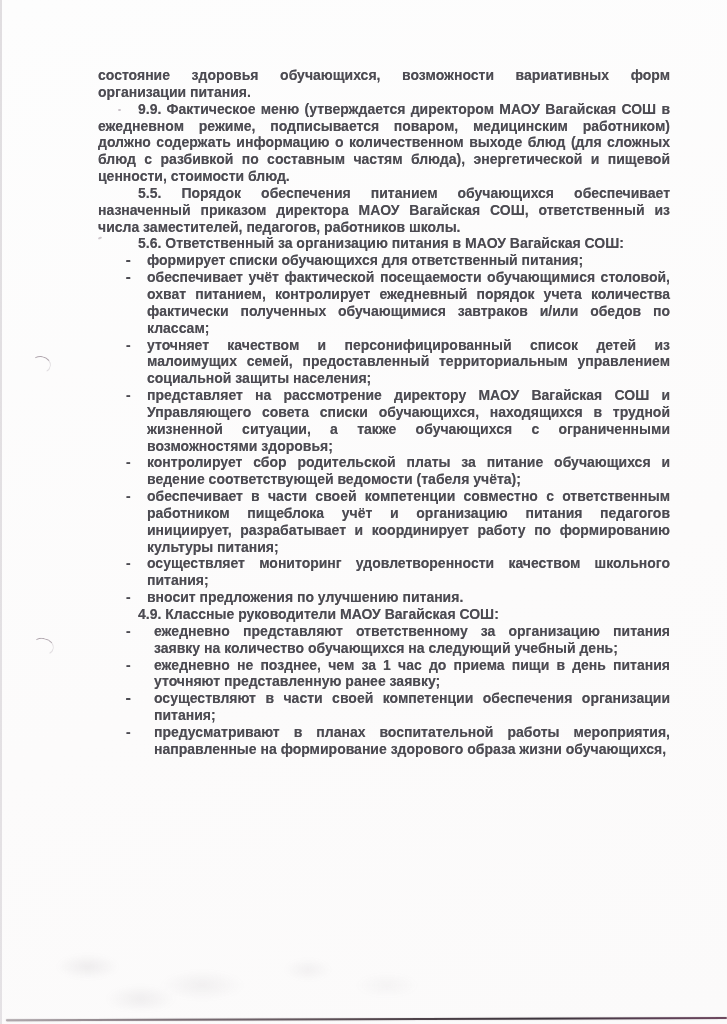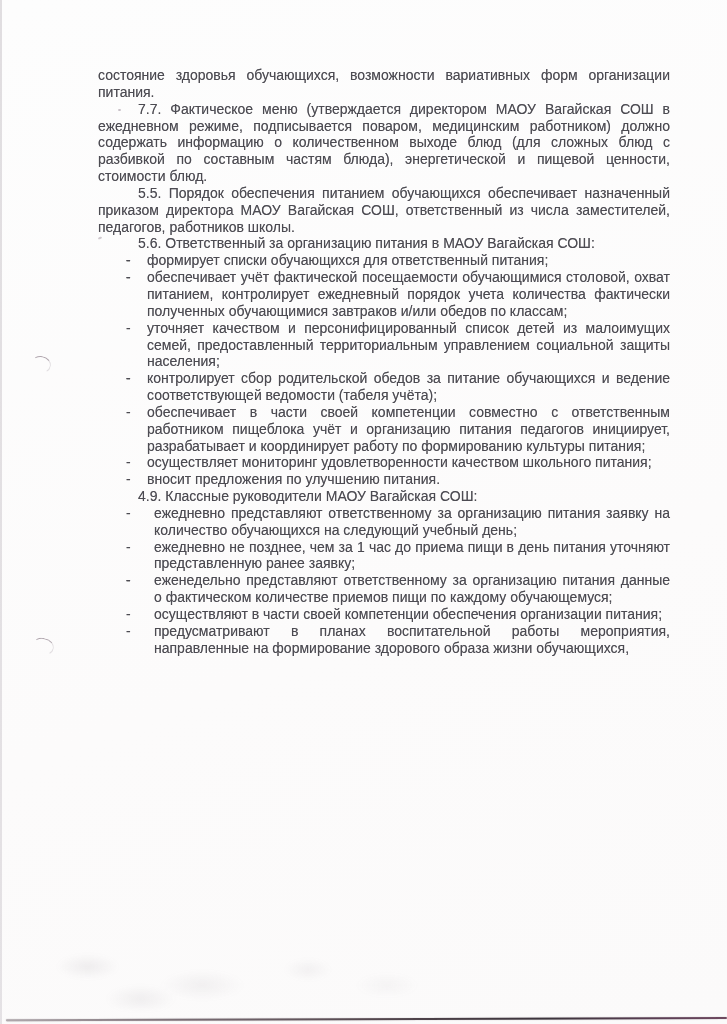--- a/index.html
+++ b/index.html
@@ -21,20 +21,21 @@
   }
   
   .text-column {
     position: absolute; left: 98px; top: 67px; width: 572px;
     color: #4c4b52;
     font-size: 14px;
     line-height: 16.85px;
     text-align: justify;
     text-justify: inter-word;
     text-shadow: 0 0 0.6px rgba(76,75,82,0.55);
+    font-weight: bold;
   }
   .block { margin: 0; }
   .paragraph { text-indent: 40px; }
   .paragraph.no-indent { text-indent: 0; }
   .list-item { position: relative; padding-left: 49px; }
   .list-item.wide { padding-left: 56px; }
   .marker { position: absolute; left: 28px; top: 0; }
   
   .crescent {
     position: absolute; width: 18px; height: 15px;
@@ -84,21 +85,21 @@
   <div class="crescent crescent2"></div>
   <div class="bleed"></div>
   <div class="bottom-line"></div>
   <div class="text-column">
       <div class="block paragraph no-indent">
     
     <span class="btext">состояние здоровья обучающихся, возможности вариативных форм организации питания.</span>
   </div>
       <div class="block paragraph">
     
-    <span class="btext">7.7. Фактическое меню (утверждается директором МАОУ Вагайская СОШ в ежедневном режиме, подписывается поваром, медицинским работником) должно содержать информацию о количественном выходе блюд (для сложных блюд с разбивкой по составным частям блюда), энергетической и пищевой ценности, стоимости блюд.</span>
+    <span class="btext">9.9. Фактическое меню (утверждается директором МАОУ Вагайская СОШ в ежедневном режиме, подписывается поваром, медицинским работником) должно содержать информацию о количественном выходе блюд (для сложных блюд с разбивкой по составным частям блюда), энергетической и пищевой ценности, стоимости блюд.</span>
   </div>
       <div class="block paragraph">
     
     <span class="btext">5.5. Порядок обеспечения питанием обучающихся обеспечивает назначенный приказом директора МАОУ Вагайская СОШ, ответственный из числа заместителей, педагогов, работников школы.</span>
   </div>
       <div class="block paragraph">
     
     <span class="btext">5.6. Ответственный за организацию питания в МАОУ Вагайская СОШ:</span>
   </div>
       <div class="block list-item">
@@ -114,24 +115,25 @@
       <div class="block list-item">
     <span class="marker">-</span>
     <span class="btext">обеспечивает учёт фактической посещаемости обучающимися столовой, охват питанием, контролирует ежедневный порядок учета количества фактически полученных обучающимися завтраков и/или обедов по классам;</span>
   </div>
       <div class="block list-item">
     <span class="marker">-</span>
     <span class="btext">уточняет качеством и персонифицированный список детей из малоимущих семей, предоставленный территориальным управлением социальной защиты населения;</span>
   </div>
       <div class="block list-item">
     <span class="marker">-</span>
+    <span class="btext">представляет на рассмотрение директору МАОУ Вагайская СОШ и Управляющего совета списки обучающихся, находящихся в трудной жизненной ситуации, а также обучающихся с ограниченными возможностями здоровья;</span>
   </div>
       <div class="block list-item">
     <span class="marker">-</span>
-    <span class="btext">контролирует сбор родительской обедов за питание обучающихся и ведение соответствующей ведомости (табеля учёта);</span>
+    <span class="btext">контролирует сбор родительской платы за питание обучающихся и ведение соответствующей ведомости (табеля учёта);</span>
   </div>
       <div class="block list-item">
     <span class="marker">-</span>
     <span class="btext">обеспечивает в части своей компетенции совместно с ответственным работником пищеблока учёт и организацию питания педагогов инициирует, разрабатывает и координирует работу по формированию культуры питания;</span>
   </div>
       <div class="block list-item">
     <span class="marker">-</span>
     <span class="btext">осуществляет мониторинг удовлетворенности качеством школьного питания;</span>
   </div>
       <div class="block list-item">
@@ -148,21 +150,20 @@
   </div>
       <div class="block list-item wide">
     <span class="marker">-</span>
     <span class="btext">ежедневно не позднее, чем за 1 час до приема пищи в день питания уточняют представленную ранее заявку;</span>
   </div>
       <div class="block list-item wide">
     <span class="marker">-</span>
   </div>
       <div class="block list-item wide">
     <span class="marker">-</span>
-    <span class="btext">еженедельно представляют ответственному за организацию питания данные о фактическом количестве приемов пищи по каждому обучающемуся;</span>
   </div>
       <div class="block list-item wide">
     <span class="marker">-</span>
     <span class="btext">осуществляют в части своей компетенции обеспечения организации питания;</span>
   </div>
       <div class="block list-item wide">
     <span class="marker">-</span>
     <span class="btext">предусматривают в планах воспитательной работы мероприятия, направленные на формирование здорового образа жизни обучающихся,</span>
   </div>
     </div>

